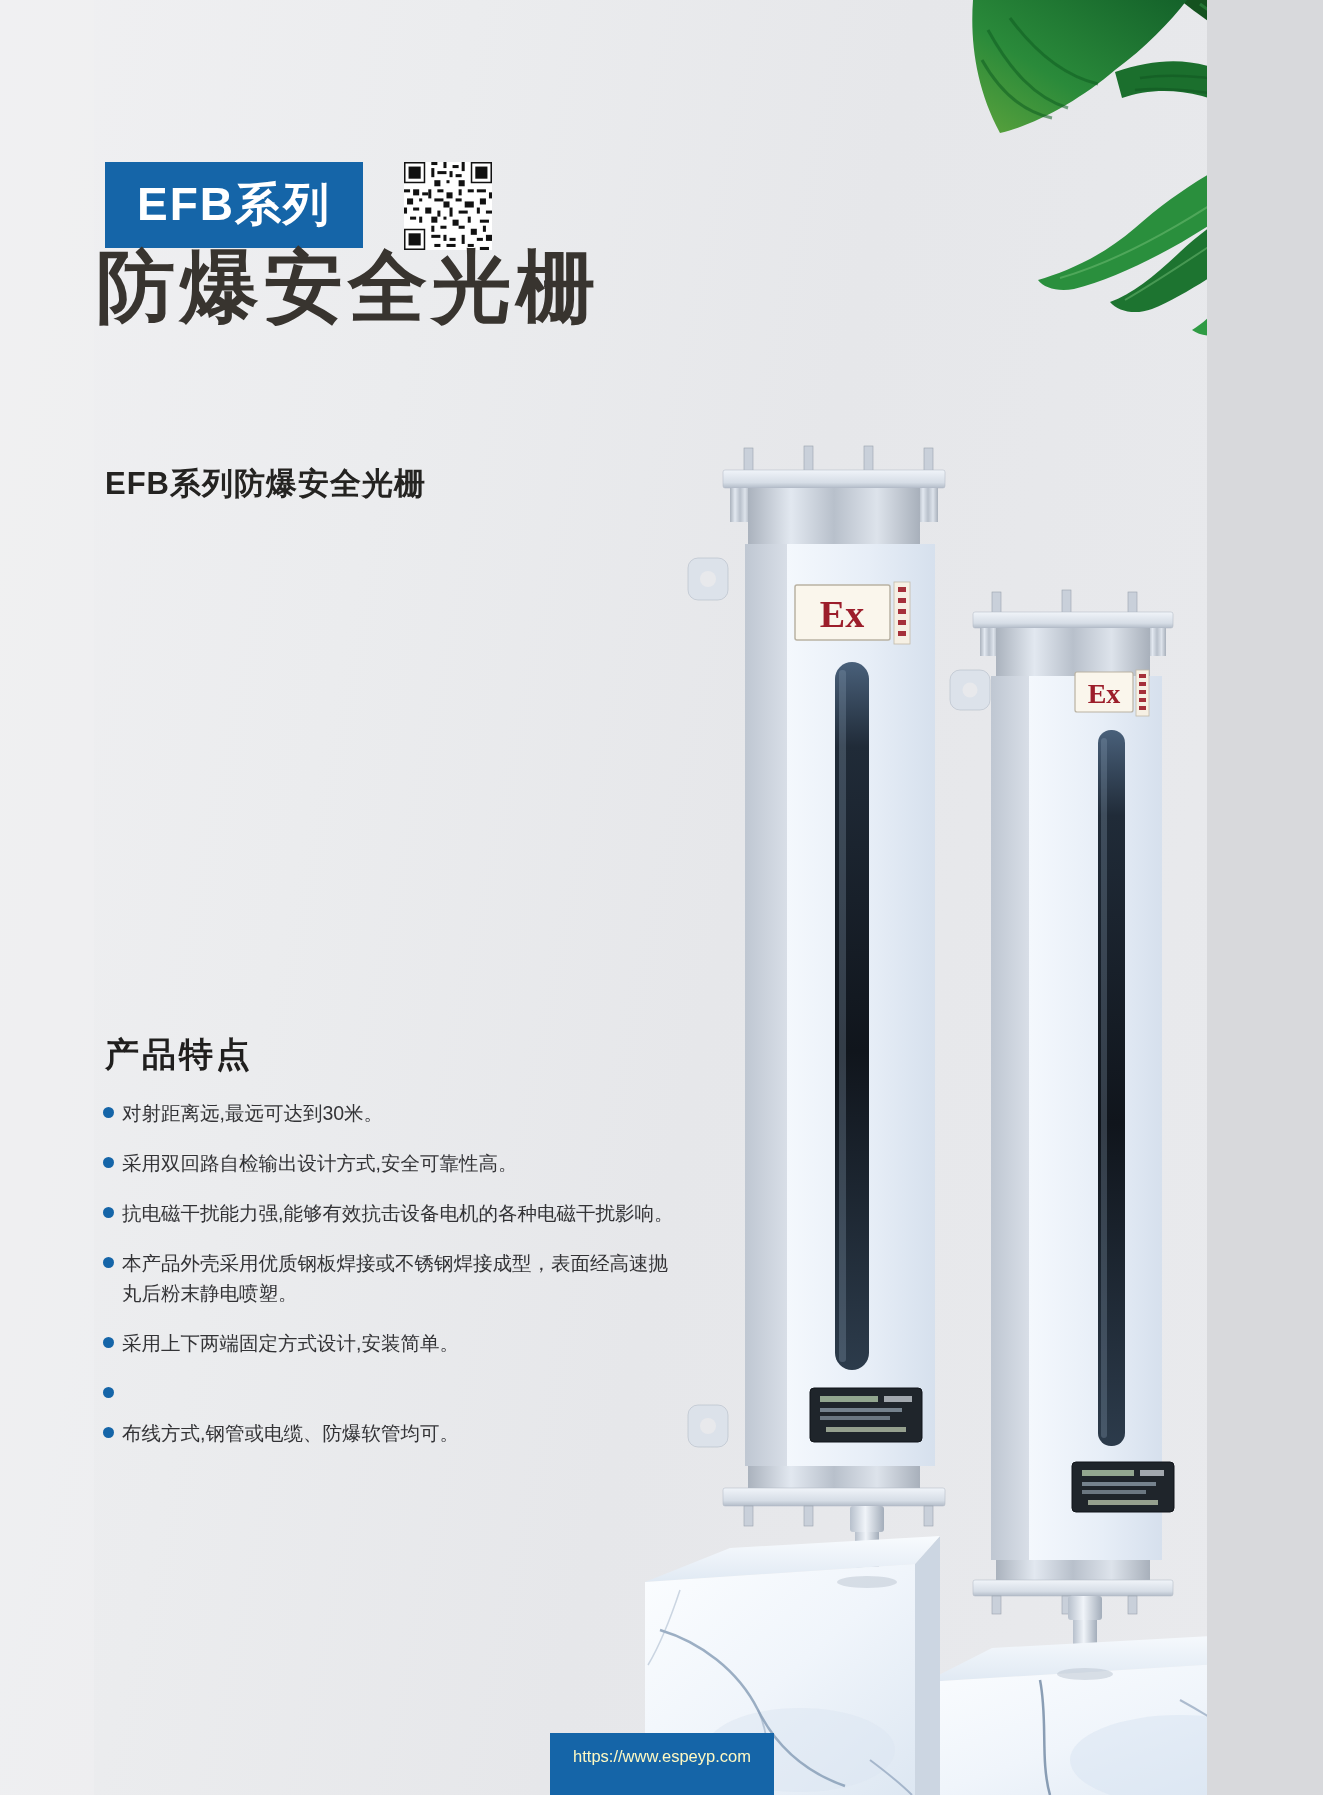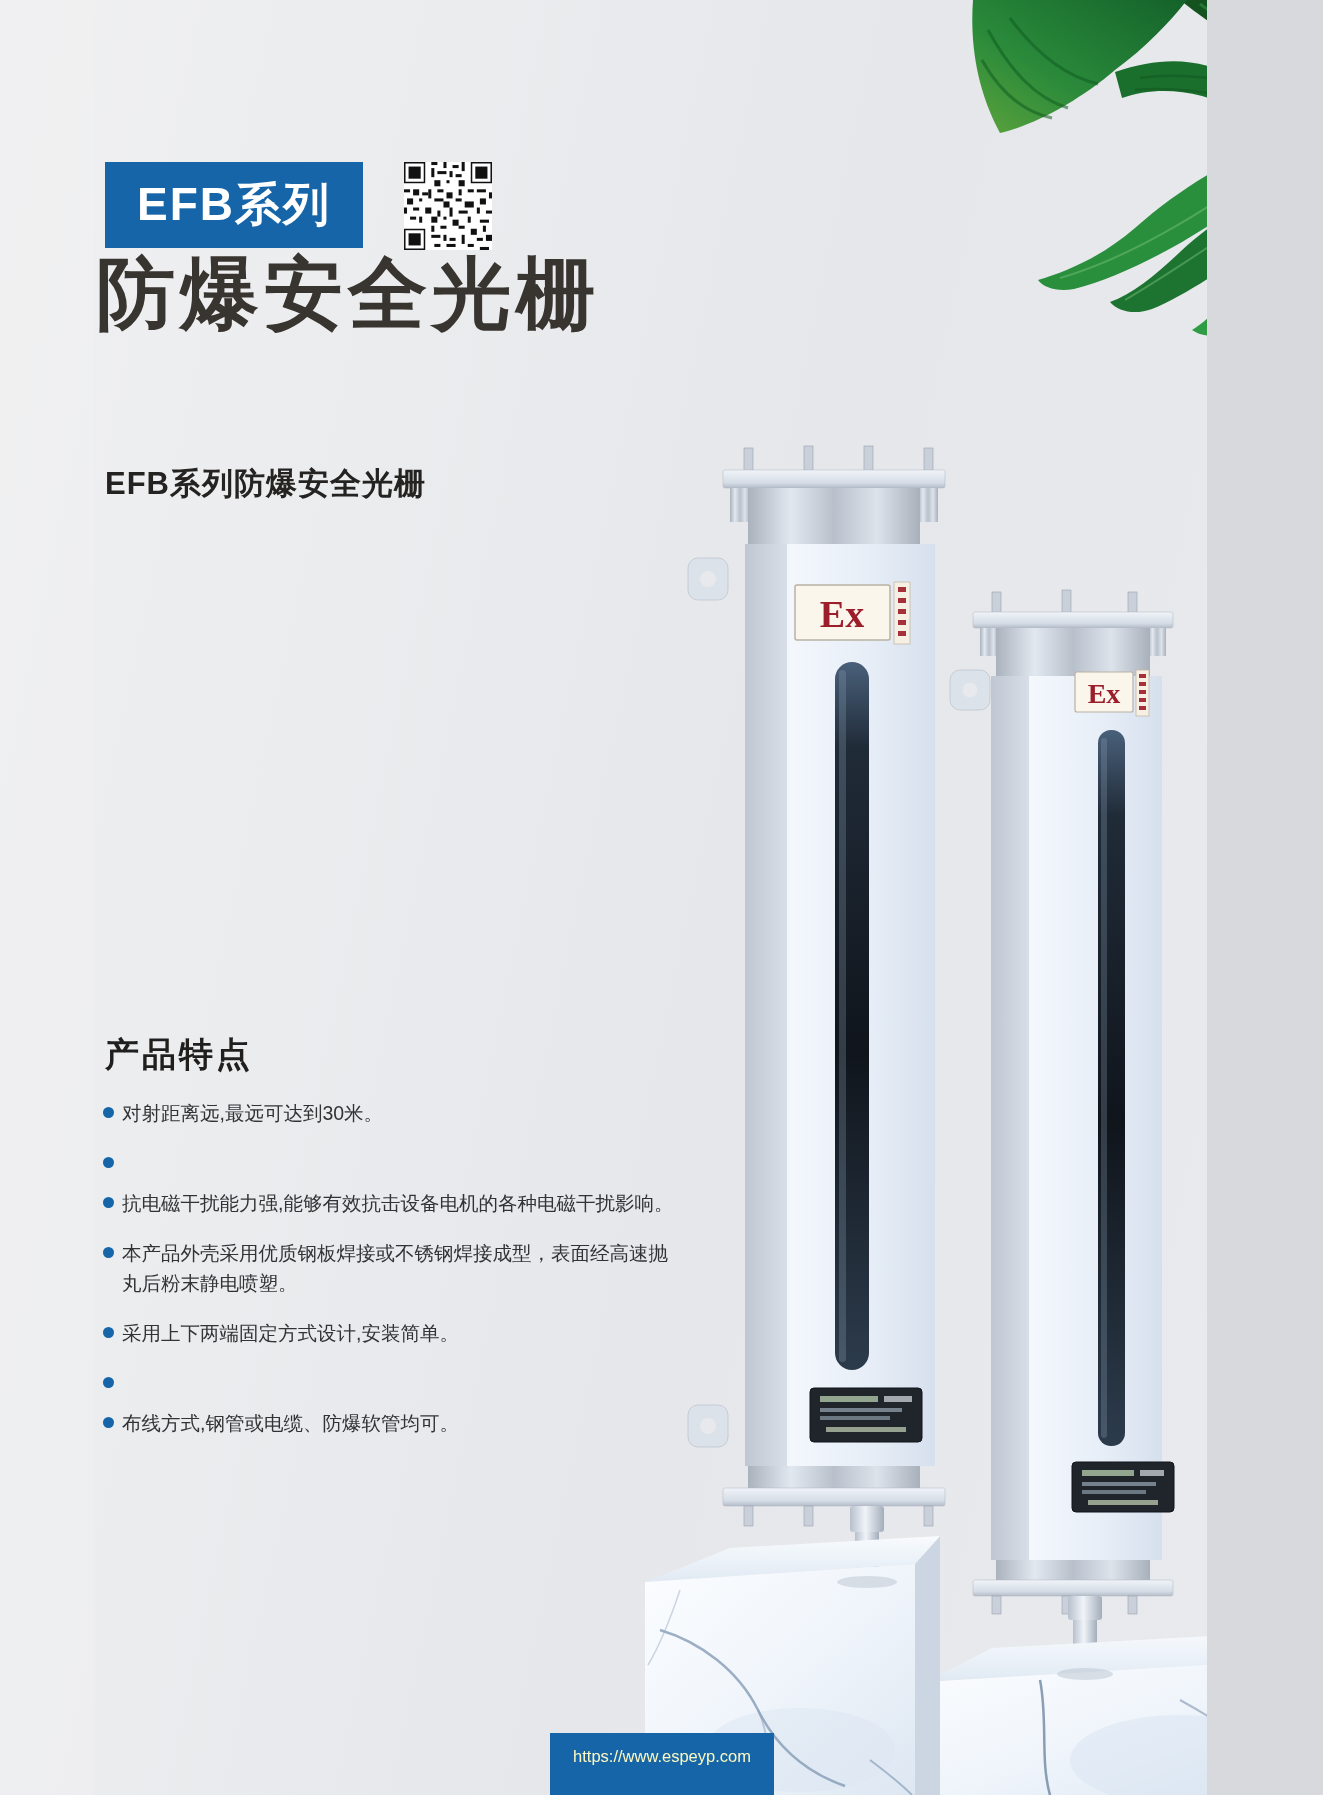--- a/index.html
+++ b/index.html
@@ -13,21 +13,21 @@
     background:#efeff1;opacity:.65;pointer-events:none;
   }
   
   .series-badge{
     position:absolute;left:105px;top:162px;width:258px;height:86px;
     background:#1565a8;color:#ffffff;display:flex;align-items:center;justify-content:center;
     font-size:46px;font-weight:800;letter-spacing:2px;
   }
   .qr{position:absolute;left:404px;top:162px;width:88px;height:88px;}
   .page-title{
-    position:absolute;left:96px;top:249px;
+    position:absolute;left:96px;top:242px;
     font-size:79px;font-weight:900;color:#38342f;letter-spacing:5px;line-height:1.15;
   }
   
   .intro-heading{
     position:absolute;left:105px;top:463px;
     font-size:31px;font-weight:800;color:#242321;letter-spacing:1px;
   }
   .intro-body{
     position:absolute;left:105px;top:509px;width:528px;
     font-size:19.5px;line-height:30.5px;color:#434346;text-align:justify;
@@ -150,20 +150,21 @@
   <div class="intro-heading">EFB系列防爆安全光栅</div>
 
   <div class="features-heading">产品特点</div>
   <ul class="features-list">
     <li>
         <span class="dot"></span>
         <span>对射距离远,最远可达到30米。</span>
       </li>
     <li>
         <span class="dot"></span>
+        <span>采用双回路自检输出设计方式,安全可靠性高。</span>
       </li>
     <li>
         <span class="dot"></span>
         <span>抗电磁干扰能力强,能够有效抗击设备电机的各种电磁干扰影响。</span>
       </li>
     <li>
         <span class="dot"></span>
         <span>本产品外壳采用优质钢板焊接或不锈钢焊接成型，表面经高速抛丸后粉末静电喷塑。</span>
       </li>
     <li>

